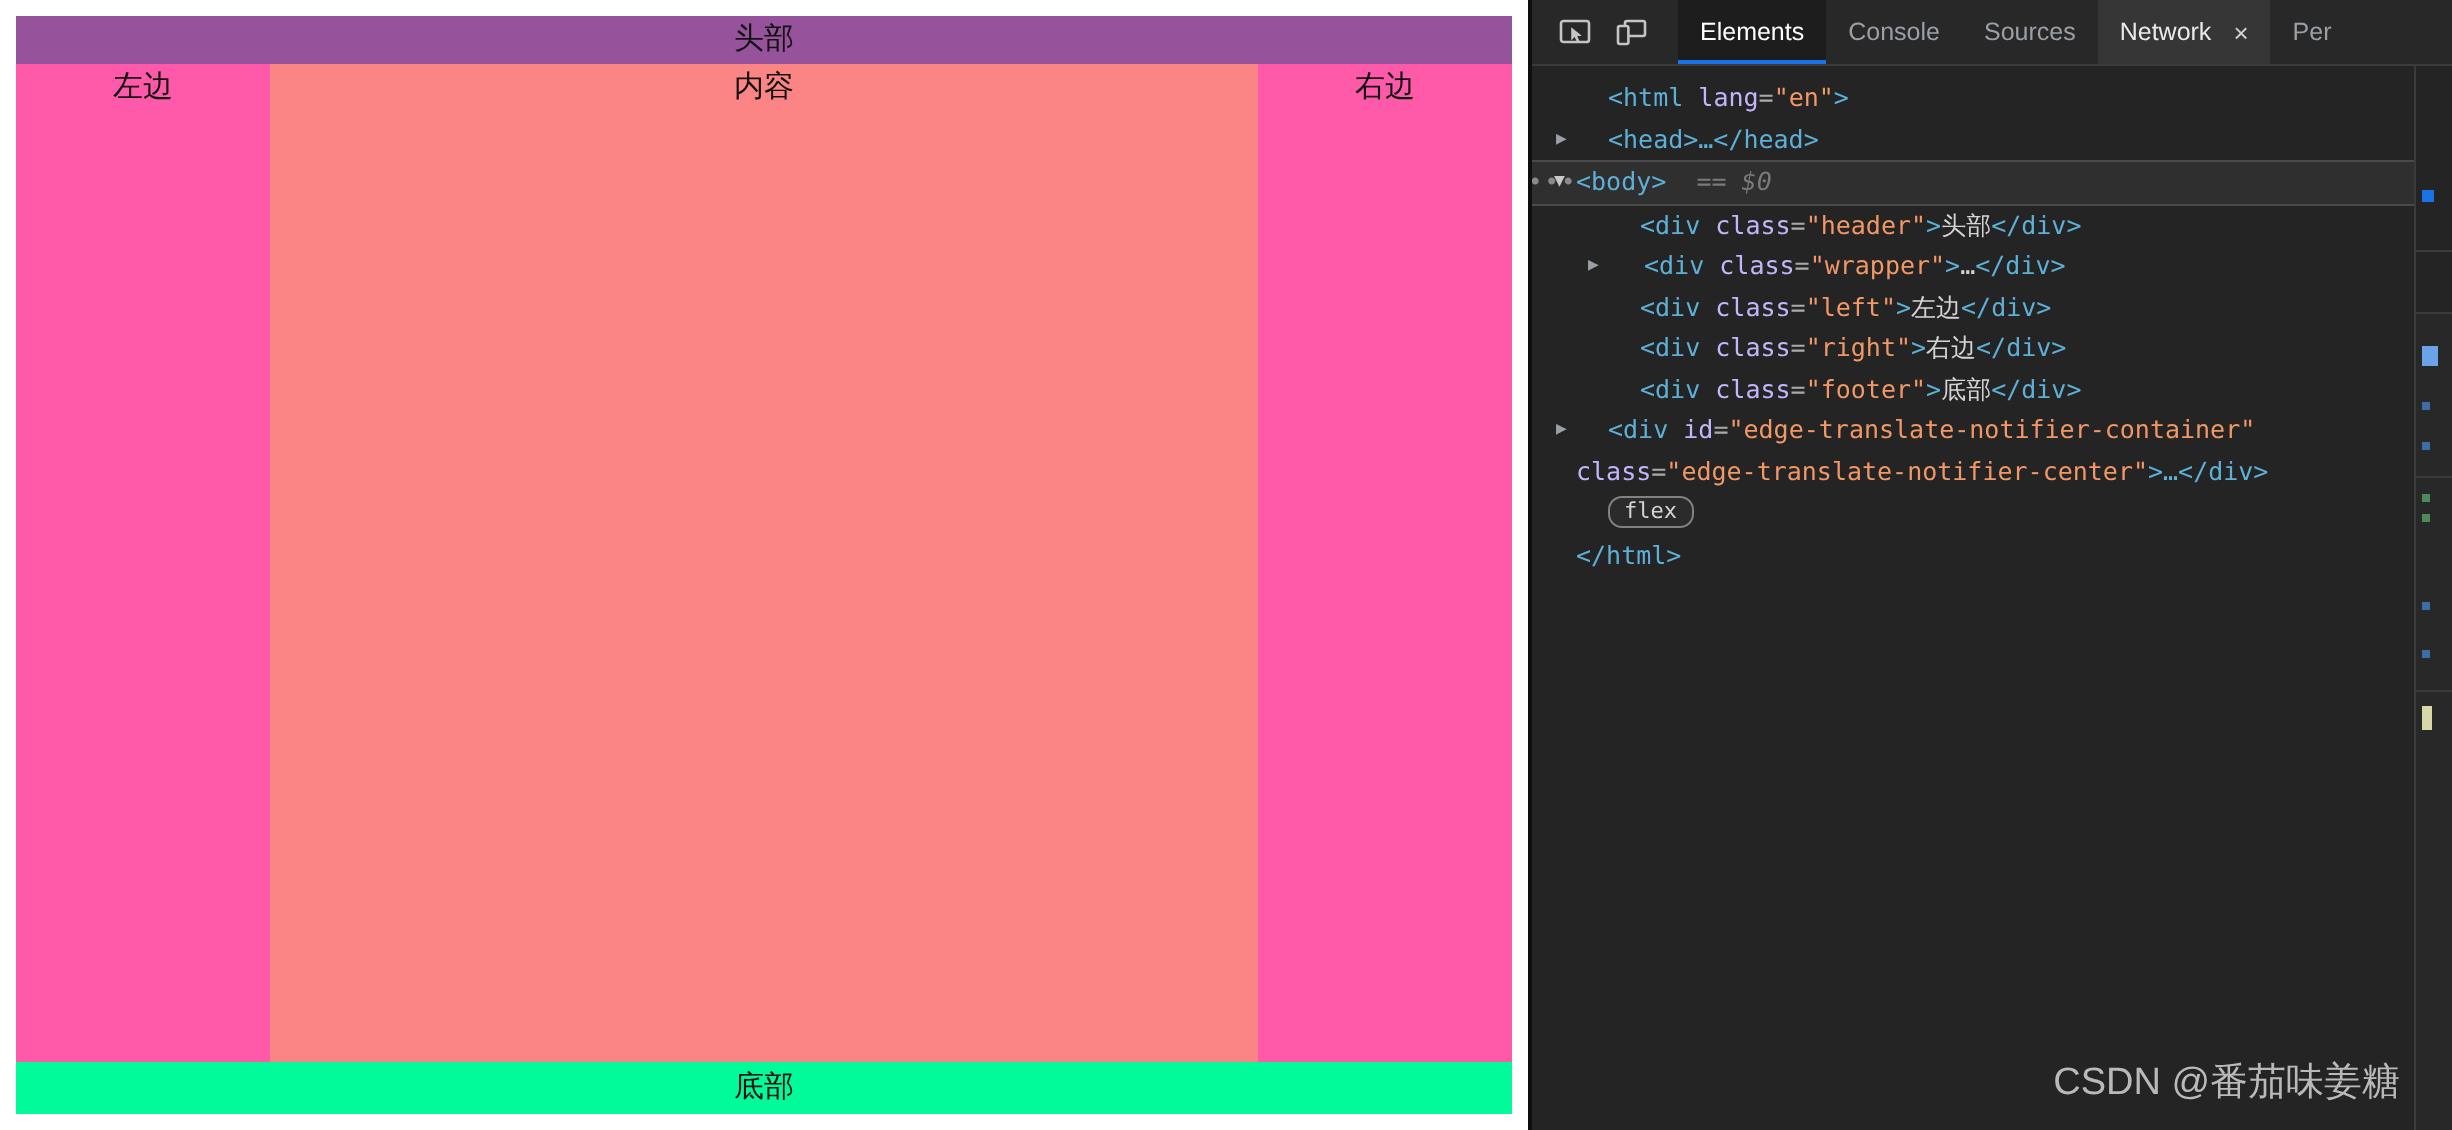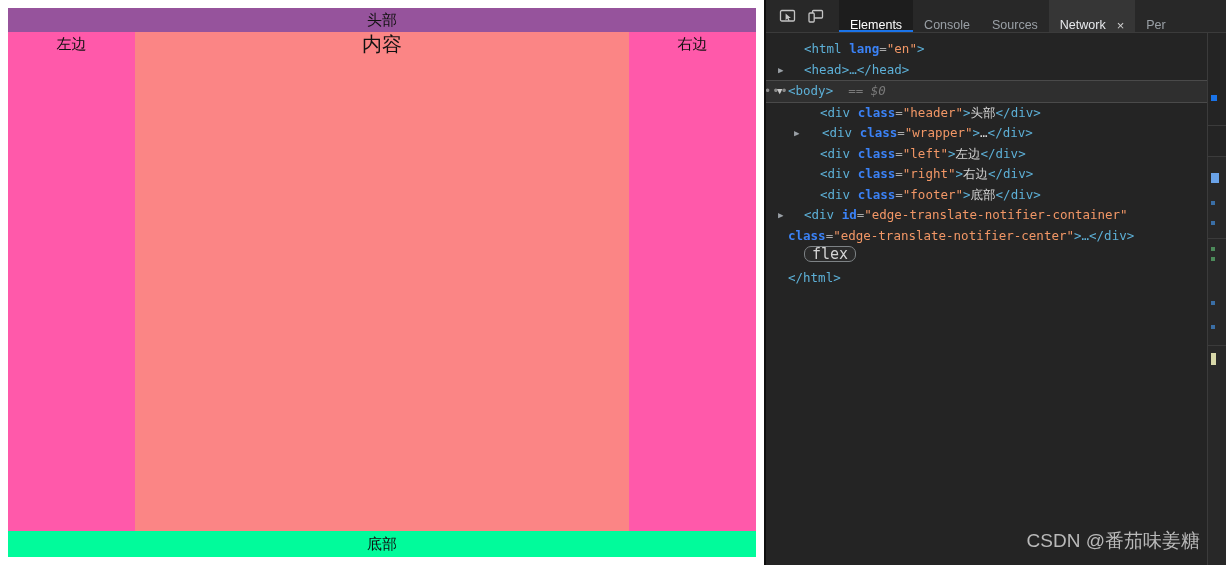--- a/index.html
+++ b/index.html
@@ -54,21 +54,21 @@
     width: 748px;
     height: 499px;
     background: #FB8585;
   }
   .content-label {
     position: absolute;
     left: 0;
     top: 1px;
     width: 748px;
     text-align: center;
-    font-size: 20px;
+    font-size: 15px;
     line-height: 22px;
     color: #111;
     white-space: nowrap;
   }
   .left {
     position: absolute;
     left: 0;
     top: 24px;
     width: 127px;
     height: 499px;
@@ -135,21 +135,21 @@
     display: flex;
     align-items: center;
     justify-content: center;
     flex: none;
   }
   .dt-iconbtn:first-child { margin-left: 7px; }
   .dt-iconbtn svg { display: block; }
   .dt-sep { width: 10px; flex: none; }
   .dt-tab {
     display: flex;
-    align-items: flex-end;
+    align-items: center;
     padding: 0 11px;
     font-family: "Liberation Sans", sans-serif;
     font-size: 12.5px;
     color: #9aa0a6;
     white-space: nowrap;
     position: relative;
     flex: none;
   }
   .dt-tab.active {
     color: #ffffff;
@@ -216,31 +216,31 @@
   .tri.d { left: 11px; color: #c9c9c9; }
   .dots {
     position: absolute;
     left: -2px;
     color: #8a8a8a;
     letter-spacing: 1px;
     font-size: 12px;
     line-height: 20.5px;
   }
   .tg { color: #5db0d7; }
-  .at { color: #3b82f6; font-weight: bold; }
+  .at { color: #c4b5fd; }
   .av { color: #f29766; }
   .pn { color: #a9a9a9; }
   .tx { color: #d4d4d4; }
   .eq { color: #7a7a7a; font-style: italic; }
   .flexbadge {
     display: inline-block;
     border: 1px solid #7d8285;
     border-radius: 7px;
     padding: 0 7px;
-    font-size: 15px;
+    font-size: 11px;
     line-height: 14px;
     color: #d4d4d4;
     background: #2b2b2b;
     font-family: "DejaVu Sans Mono", monospace;
     vertical-align: 1px;
   }
 
   
   .dt-sliver {
     position: absolute;

